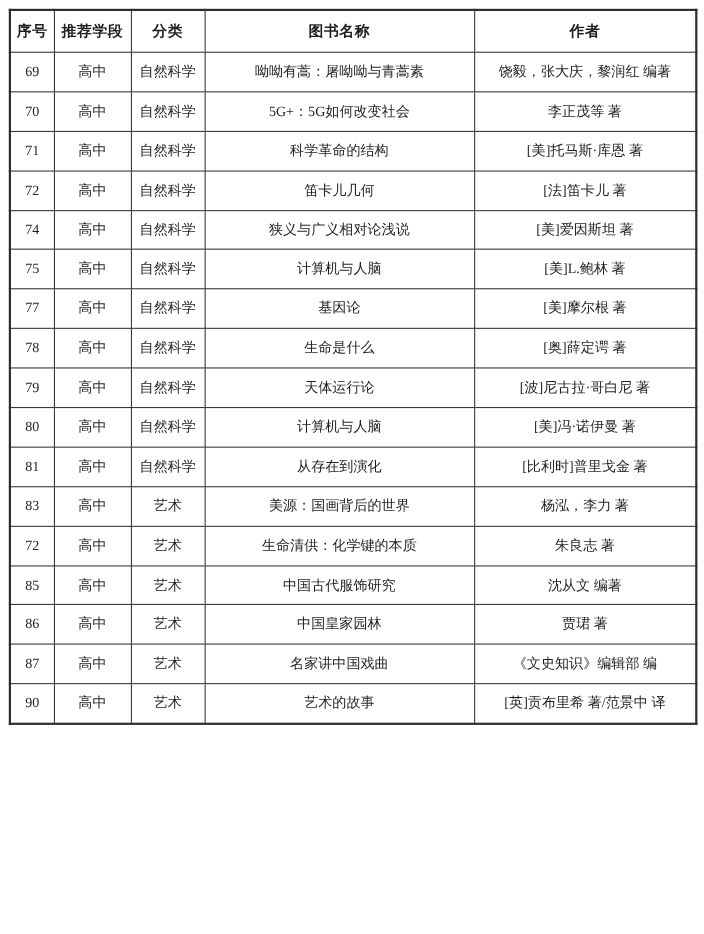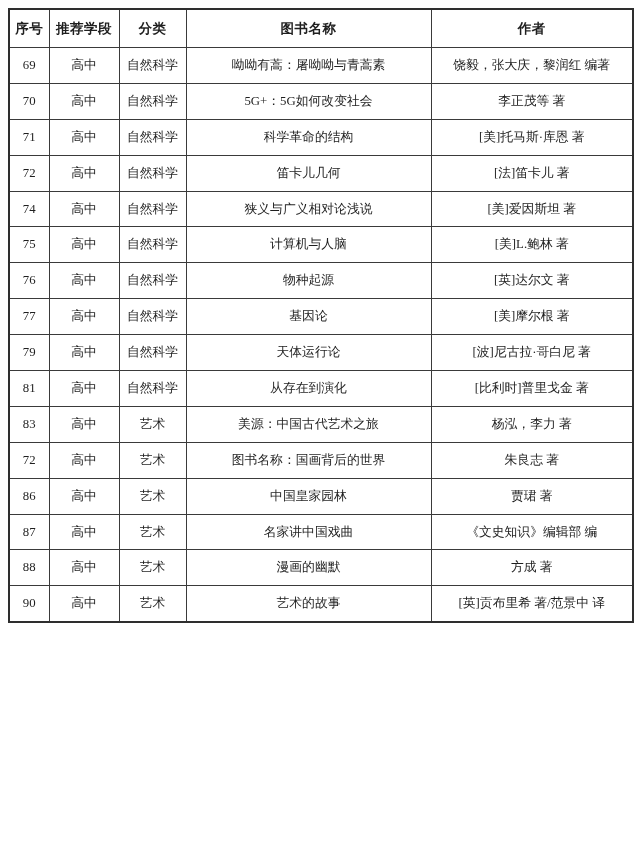--- a/index.html
+++ b/index.html
@@ -114,95 +114,102 @@
   </tr>
 
   <tr>
     <td>75</td>
     <td>高中</td>
     <td>自然科学</td>
     <td>计算机与人脑</td>
     <td>[美]L.鲍林 著</td>
   </tr>
 
-  <tr>
-    <td>76</td>
-    <td>高中</td>
-    <td>自然科学</td>
-    <td>物种起源</td>
-    <td>[英]达尔文 著</td>
-  </tr>
 
   <tr>
     <td>77</td>
     <td>高中</td>
     <td>自然科学</td>
     <td>基因论</td>
     <td>[美]摩尔根 著</td>
   </tr>
 
+  <tr>
+    <td>78</td>
+    <td>高中</td>
+    <td>自然科学</td>
+    <td>生命是什么</td>
+    <td>[奥]薛定谔 著</td>
+  </tr>
 
   <tr>
     <td>79</td>
     <td>高中</td>
     <td>自然科学</td>
     <td>天体运行论</td>
     <td>[波]尼古拉·哥白尼 著</td>
   </tr>
 
+  <tr>
+    <td>80</td>
+    <td>高中</td>
+    <td>自然科学</td>
+    <td>计算机与人脑</td>
+    <td>[美]冯·诺伊曼 著</td>
+  </tr>
 
   <tr>
     <td>81</td>
     <td>高中</td>
     <td>自然科学</td>
     <td>从存在到演化</td>
     <td>[比利时]普里戈金 著</td>
   </tr>
 
 
   <tr>
     <td>83</td>
     <td>高中</td>
     <td>艺术</td>
-    <td>美源：中国古代艺术之旅</td>
+    <td>美源：国画背后的世界</td>
     <td>杨泓，李力 著</td>
   </tr>
 
   <tr>
     <td>72</td>
     <td>高中</td>
     <td>艺术</td>
-    <td>图书名称：国画背后的世界</td>
+    <td>生命清供：化学键的本质</td>
     <td>朱良志 著</td>
   </tr>
 
+  <tr>
+    <td>85</td>
+    <td>高中</td>
+    <td>艺术</td>
+    <td>中国古代服饰研究</td>
+    <td>沈从文 编著</td>
+  </tr>
 
   <tr>
     <td>86</td>
     <td>高中</td>
     <td>艺术</td>
     <td>中国皇家园林</td>
     <td>贾珺 著</td>
   </tr>
 
   <tr>
     <td>87</td>
     <td>高中</td>
     <td>艺术</td>
     <td>名家讲中国戏曲</td>
     <td>《文史知识》编辑部 编</td>
   </tr>
 
-  <tr>
-    <td>88</td>
-    <td>高中</td>
-    <td>艺术</td>
-    <td>漫画的幽默</td>
-    <td>方成 著</td>
-  </tr>
 
 
   <tr>
     <td>90</td>
     <td>高中</td>
     <td>艺术</td>
     <td>艺术的故事</td>
     <td>[英]贡布里希 著/范景中 译</td>
   </tr>
 </tbody>

